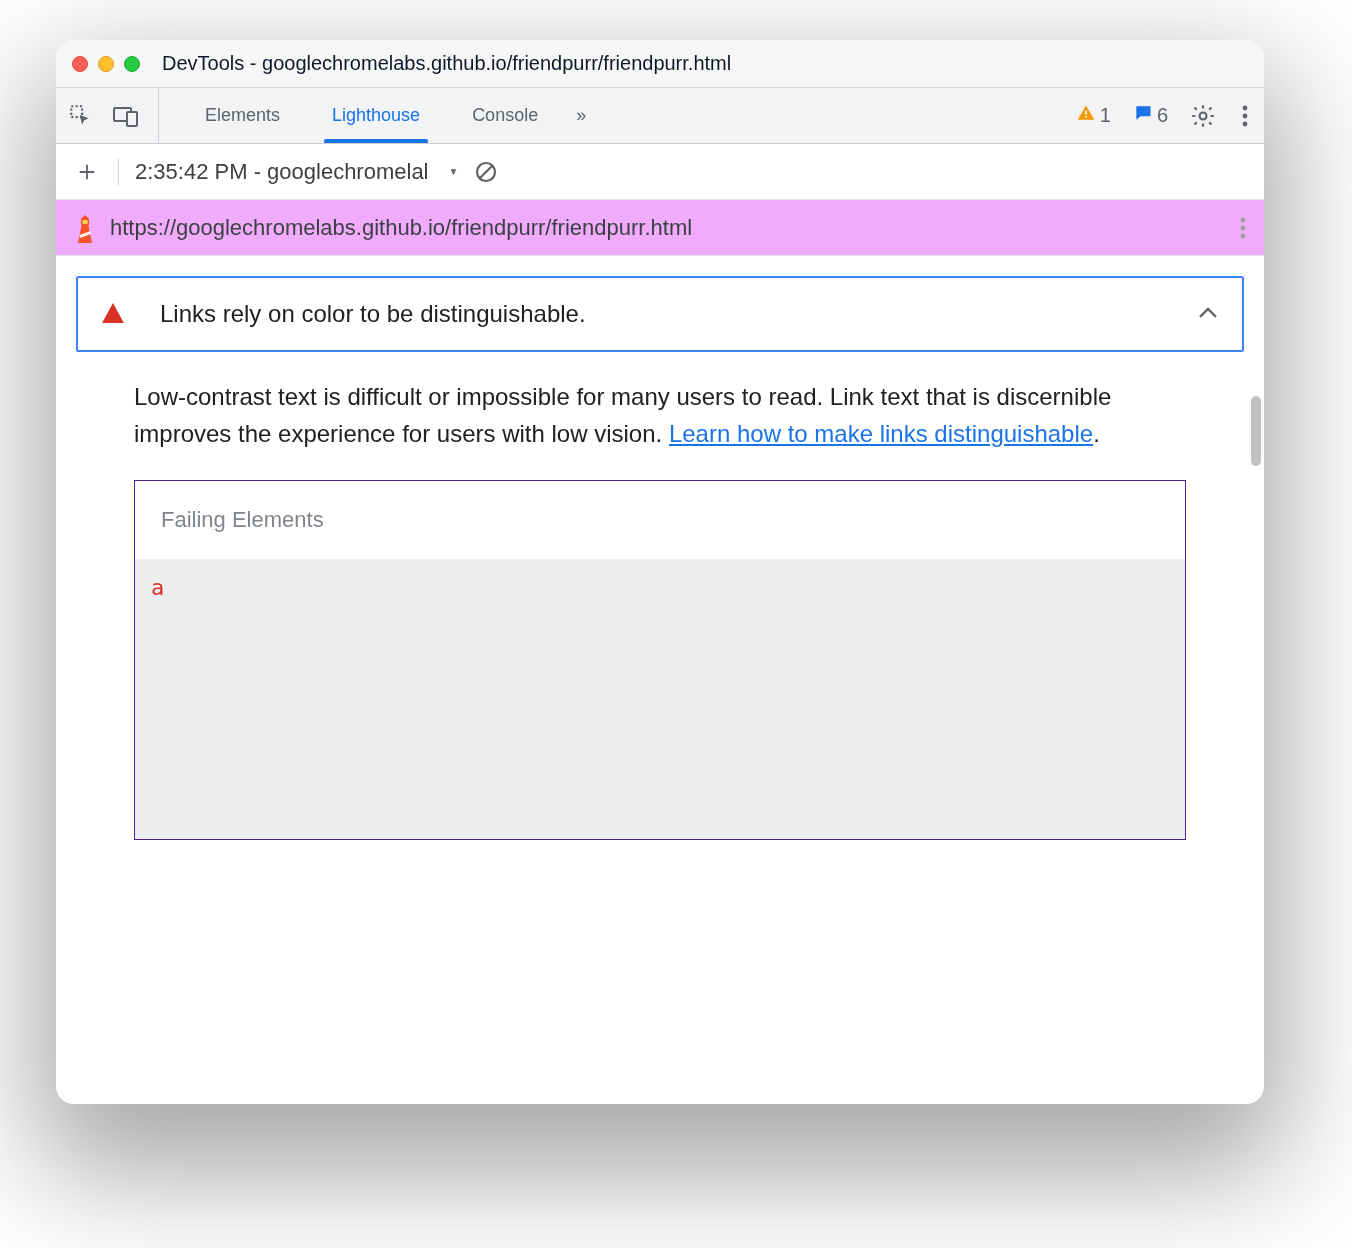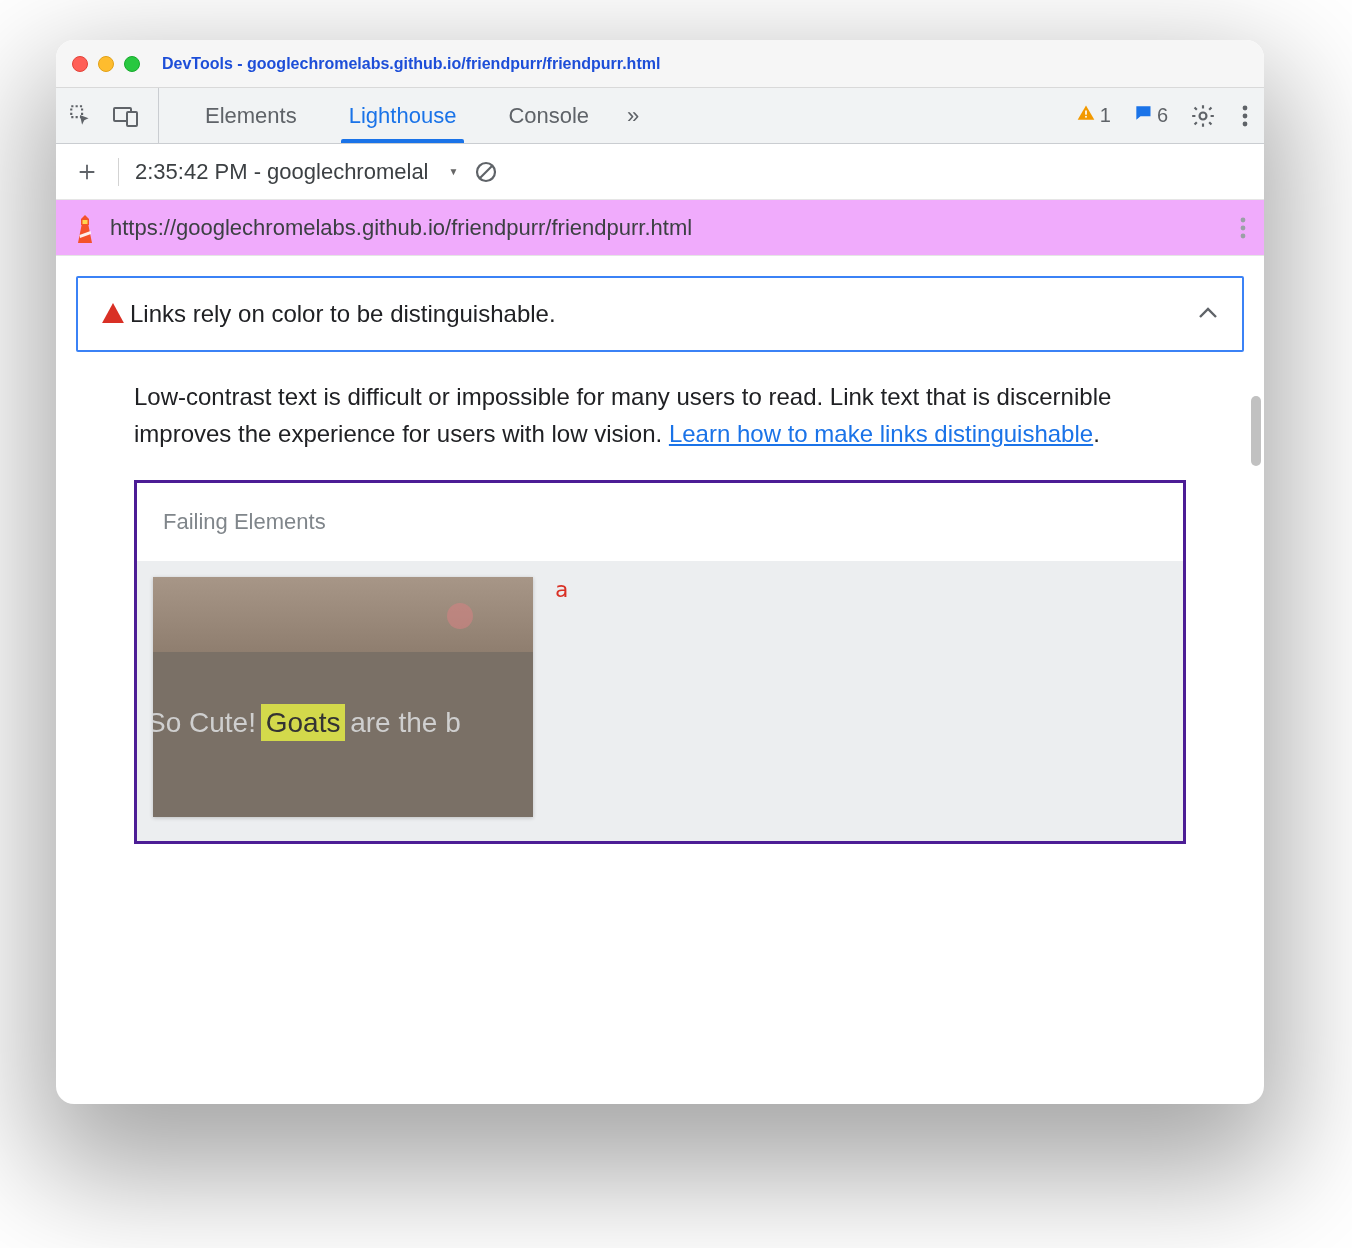--- a/index.html
+++ b/index.html
@@ -32,35 +32,35 @@
       display: flex;
       align-items: center;
       padding: 0 16px;
       gap: 10px;
     }
     .traffic { display: flex; gap: 10px; margin-right: 12px; }
     .dot { width: 16px; height: 16px; border-radius: 50%; }
     .dot.red { background: #ff5f57; border: 0.5px solid #e24238; }
     .dot.yellow { background: #febc2e; border: 0.5px solid #e1a117; }
     .dot.green { background: #28c840; border: 0.5px solid #17a92c; }
-    .title-text { font-size: 16px; font-weight: 700; color: #1d4ed8; white-space: nowrap; overflow: hidden; text-overflow: ellipsis; }
+    .title-text { font-size: 20px; font-weight: 400; color: #0f172a; white-space: nowrap; overflow: hidden; text-overflow: ellipsis; }
     
     .tabstrip {
       height: 56px;
       background: #f1f3f4;
       border-bottom: 1px solid #cacdd1;
       display: flex;
       align-items: stretch;
       padding: 0 12px;
       gap: 0;
     }
     .leading-icons { display: flex; align-items: center; gap: 18px; padding-right: 18px; border-right: 1px solid #cacdd1; margin-right: 20px; }
     .icon-btn { display:flex; align-items:center; justify-content:center; color:#5f6368; cursor:pointer; }
     .tabs { display: flex; align-items: stretch; }
-    .tab { display:flex; align-items:center; padding: 0 26px; font-size: 22px; color:#5f6368; cursor:pointer; position:relative; }
+    .tab { display:flex; align-items:center; padding: 0 26px; font-size: 18px; color:#5f6368; cursor:pointer; position:relative; }
     .tab.active { color:#1a73e8; }
     .tab.active::after { content:""; position:absolute; left:18px; right:18px; bottom:0; height:4px; background:#1a73e8; border-radius:2px 2px 0 0;}
     .trailing { margin-left:auto; display:flex; align-items:center; gap:22px; padding-left: 12px;}
     .badge-warn { display:flex; align-items:center; gap:4px; font-size:20px; color:#5f6368; }
     .warn-tri { color:#f29900; }
     .badge-msg { display:flex; align-items:center; gap:4px; font-size:20px; color:#5f6368; }
     .msg-ico { color:#1a73e8; }
     
     .toolbar2 {
       height: 56px;
@@ -108,35 +108,35 @@
       background:#c1c1c1;
       border-radius:6px;
     }
     .audit-card {
       border: 2px solid #3b82f6;
       border-radius: 2px;
       padding: 22px 24px;
       margin: 0 6px 26px 6px;
       display:flex;
       align-items:center;
-      gap: 6px;
+      gap: 36px;
     }
     .tri-red { color:#d93025; font-size:26px; line-height:1; }
     .audit-title { font-size:24px; color:#202124; flex:1; }
     .chevron { color:#5f6368; }
     .desc {
       padding: 0 40px 28px 64px;
       font-size: 24px;
       line-height:1.55;
       color:#202124;
     }
     .desc a { color:#1a73e8; text-decoration: underline; }
     .section {
       margin: 0 64px;
-      border:3px solid #4c1d95;
+      border:1px solid #4c1d95;
     }
     .section-head {
       padding: 26px 26px;
       font-size:22px;
       color:#80868b;
       background:#fff;
     }
     .section-body {
       background:#eceef0;
       padding: 16px;
@@ -294,26 +294,20 @@
       </span>
     </div>
 
     <div class="desc">
       <span>Low-contrast text is difficult or impossible for many users to read. Link text that is discernible improves the experience for users with low vision. </span><a href="#">Learn how to make links distinguishable</a><span>.</span>
     </div>
 
     <div class="section">
       <div class="section-head">Failing Elements</div>
       <div class="section-body">
-        <div class="thumb">
-          <div class="thumb-top"></div>
-          <div class="thumb-text">
-            <span>So Cute! </span><span class="hl">Goats</span><span> are the b</span>
-          </div>
-        </div>
         <div class="body-right">
           <span class="tag-a">a</span>
         </div>
       </div>
     </div>
 
   </div>
 
 </div>
 

